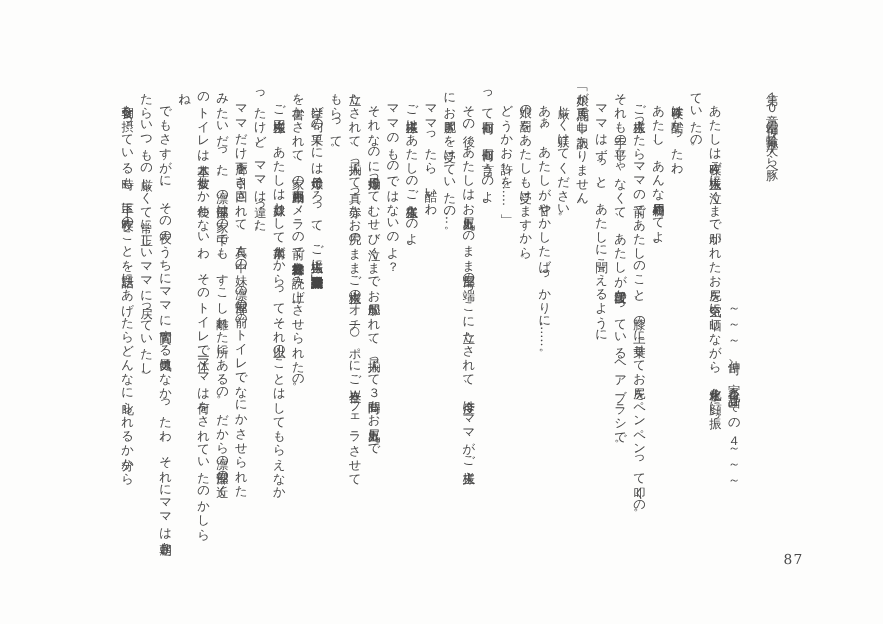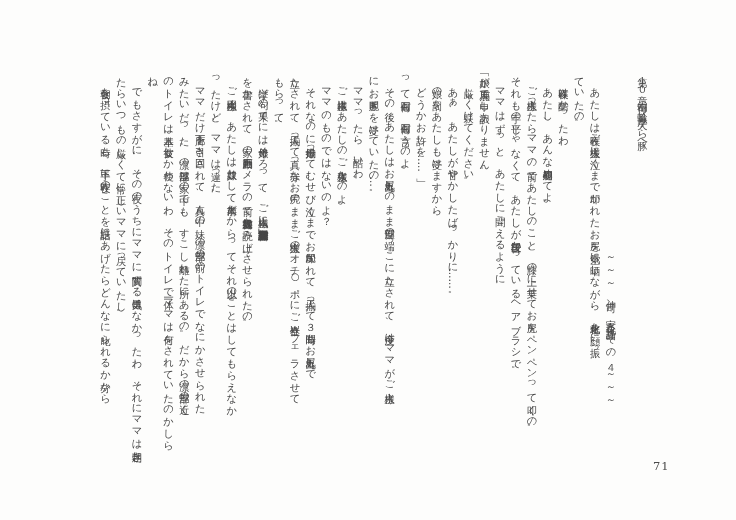--- a/index.html
+++ b/index.html
@@ -89,15 +89,15 @@
     <div class="col">ったけど、ママは違った。</div>
     <div class="col">　ママだけ廊下を引き回されて、真ん中の妹、凛の部屋の前のトイレでなにかさせられた</div>
     <div class="col">みたいだった。凛の部屋は家の中でも、すこし離れた所にあるの。だから凛の部屋の近く</div>
     <div class="col">のトイレは基本、彼女しか使わないわ。そのトイレで一体ママは何をされていたのかしら</div>
     <div class="col">ね。</div>
     <div class="col">　でもさすがに、その夜のうちにママに質問する勇気はなかったわ。それにママは朝起き</div>
     <div class="col">たらいつもの厳しくて常に正しいママに戻っていたし。</div>
     <div class="col">　朝食を摂っている時も、下手に昨夜のことを話題にあげたらどんなに叱られるか分から</div>
   </div>
 
-  <div class="page-number">71</div>
+  <div class="page-number">87</div>
 
 </div>
 
 </body></html>

